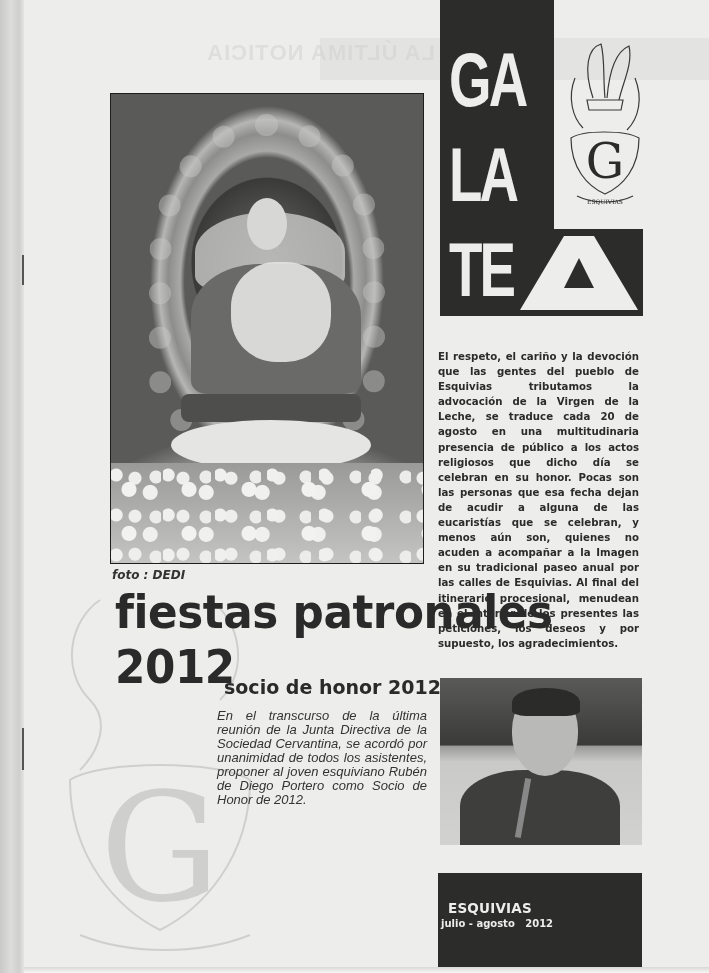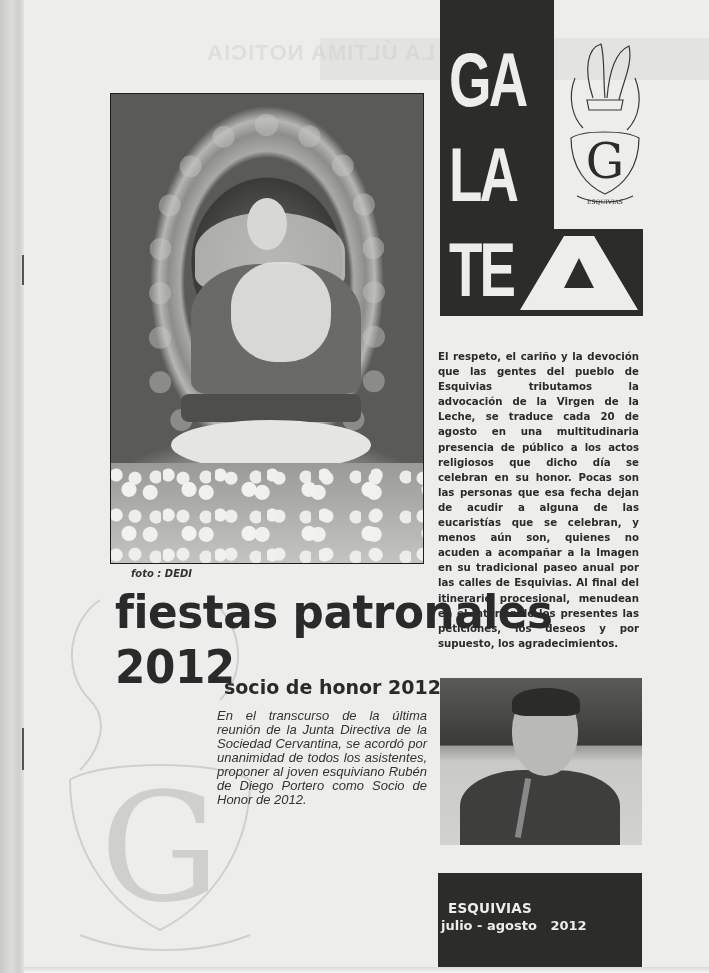--- a/index.html
+++ b/index.html
@@ -76,22 +76,22 @@
     background:
       radial-gradient(circle at 10% 30%, #f0f0ee 6px, transparent 7px),
       radial-gradient(circle at 30% 60%, #f2f2f0 7px, transparent 8px),
       radial-gradient(circle at 50% 40%, #eeeeec 6px, transparent 7px),
       radial-gradient(circle at 70% 70%, #f0f0ee 7px, transparent 8px),
       radial-gradient(circle at 90% 35%, #ececea 6px, transparent 7px),
       linear-gradient(#9a9a98, #c4c4c2);
     background-size: 52px 40px, 60px 44px, 48px 38px, 56px 42px, 50px 40px, auto;
   }
   .caption {
-    position: absolute; left: 131px; top: 568px;
-    font-size: 10px; font-style: italic; font-weight: bold; color: #333;
+    position: absolute; left: 112px; top: 568px;
+    font-size: 12px; font-style: italic; font-weight: bold; color: #333;
   }
 
   
   .masthead-bar {
     position: absolute; left: 440px; top: 0; width: 114px; height: 316px;
     background: #2c2c2b;
   }
   .masthead-bar2 {
     position: absolute; left: 440px; top: 229px; width: 203px; height: 87px;
     background: #2c2c2b;
@@ -167,21 +167,21 @@
   .footer-box {
     position: absolute; left: 438px; top: 873px; width: 204px; height: 94px;
     background: #2c2c2b;
   }
   .footer-town {
     position: absolute; left: 10px; top: 27px;
     font-size: 13.5px; font-weight: bold; color: #ededeb; letter-spacing: .2px;
   }
   .footer-date {
     position: absolute; left: 3px; top: 45px;
-    font-size: 13px; font-weight: bold; color: #ededeb; white-space: pre;
+    font-size: 10px; font-weight: bold; color: #ededeb; white-space: pre;
   }
   .footer-num {
     position: absolute; left: 112px; top: 20px;
     font-size: 30px; font-weight: bold; color: #ededeb; letter-spacing: -0.5px;
     white-space: nowrap;
   }
   .bottom-shadow {
     position: absolute; left: 24px; top: 967px; width: 685px; height: 6px;
     background: linear-gradient(#d8d8d6, #f6f6f4);
   }

